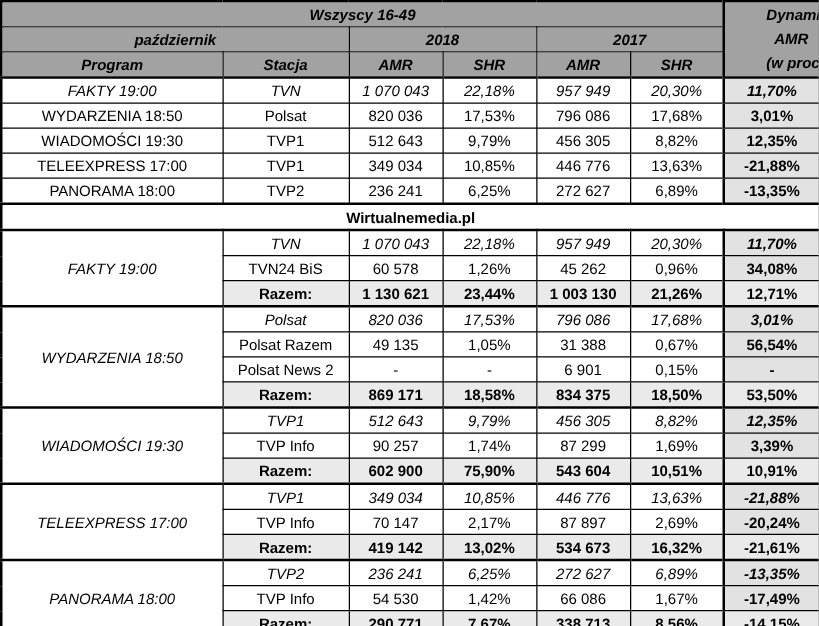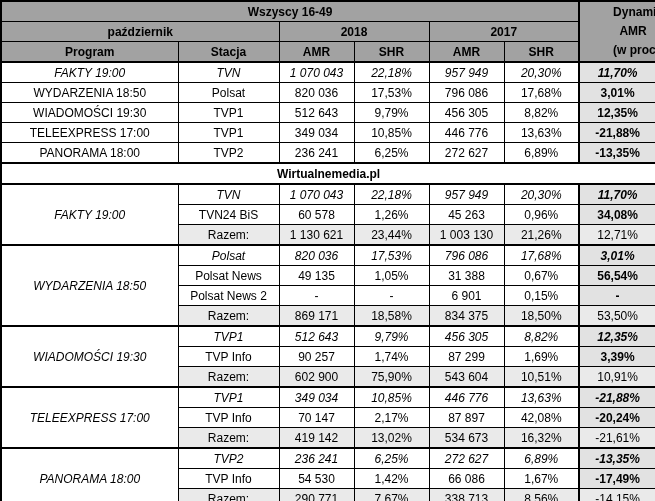--- a/index.html
+++ b/index.html
@@ -25,39 +25,40 @@
     vertical-align:middle;
     font-family:"Liberation Sans","DejaVu Sans",sans-serif;
     font-size:12px;
     color:var(--text-color);
     white-space:nowrap;
     overflow:hidden;
   }
   tr.hdr td{
     background:var(--header-bg);
     font-weight:bold;
+    font-style:italic;
   }
   .dyn-hdr{border-left:2px solid var(--border-color);padding-left:33px;}
   .dyn-hdr span{display:block;line-height:19px;}
   td.dyn{
     background:var(--dyn-bg);
     font-weight:bold;
     border-left:2px solid var(--border-color);
     text-align:center;
   }
   tr.bt2 td{border-top:2px solid var(--border-color);font-style:italic;}
   tr.src td{
     border-top:2px solid var(--border-color);
     border-bottom:2px solid var(--border-color);
     font-weight:bold;
     text-align:center;
   }
   tr.total td{
     background:var(--total-bg);
-    font-weight:normal;
+    font-weight:bold;
   }
 </style>
 </head>
 <body>
 
 <div class="wrap">
   <table>
     <colgroup>
       <col style="width:177px">
       <col style="width:101px">
@@ -143,21 +144,21 @@
           <td>1 070 043</td>
           <td>22,18%</td>
           <td>957 949</td>
           <td>20,30%</td>
           <td class="dyn">11,70%</td>
         </tr>
         <tr>
           <td>TVN24 BiS</td>
           <td>60 578</td>
           <td>1,26%</td>
-          <td>45 263</td>
+          <td>45 262</td>
           <td>0,96%</td>
           <td class="dyn">34,08%</td>
         </tr>
         <tr class="total">
           <td>Razem:</td>
           <td>1 130 621</td>
           <td>23,44%</td>
           <td>1 003 130</td>
           <td>21,26%</td>
           <td class="dyn">12,71%</td>
@@ -165,21 +166,21 @@
         <tr class="bt2">
           <td rowspan="4">WYDARZENIA 18:50</td>
           <td>Polsat</td>
           <td>820 036</td>
           <td>17,53%</td>
           <td>796 086</td>
           <td>17,68%</td>
           <td class="dyn">3,01%</td>
         </tr>
         <tr>
-          <td>Polsat News</td>
+          <td>Polsat Razem</td>
           <td>49 135</td>
           <td>1,05%</td>
           <td>31 388</td>
           <td>0,67%</td>
           <td class="dyn">56,54%</td>
         </tr>
         <tr>
           <td>Polsat News 2</td>
           <td>-</td>
           <td>-</td>
@@ -227,21 +228,21 @@
           <td>10,85%</td>
           <td>446 776</td>
           <td>13,63%</td>
           <td class="dyn">-21,88%</td>
         </tr>
         <tr>
           <td>TVP Info</td>
           <td>70 147</td>
           <td>2,17%</td>
           <td>87 897</td>
-          <td>42,08%</td>
+          <td>2,69%</td>
           <td class="dyn">-20,24%</td>
         </tr>
         <tr class="total">
           <td>Razem:</td>
           <td>419 142</td>
           <td>13,02%</td>
           <td>534 673</td>
           <td>16,32%</td>
           <td class="dyn">-21,61%</td>
         </tr>

